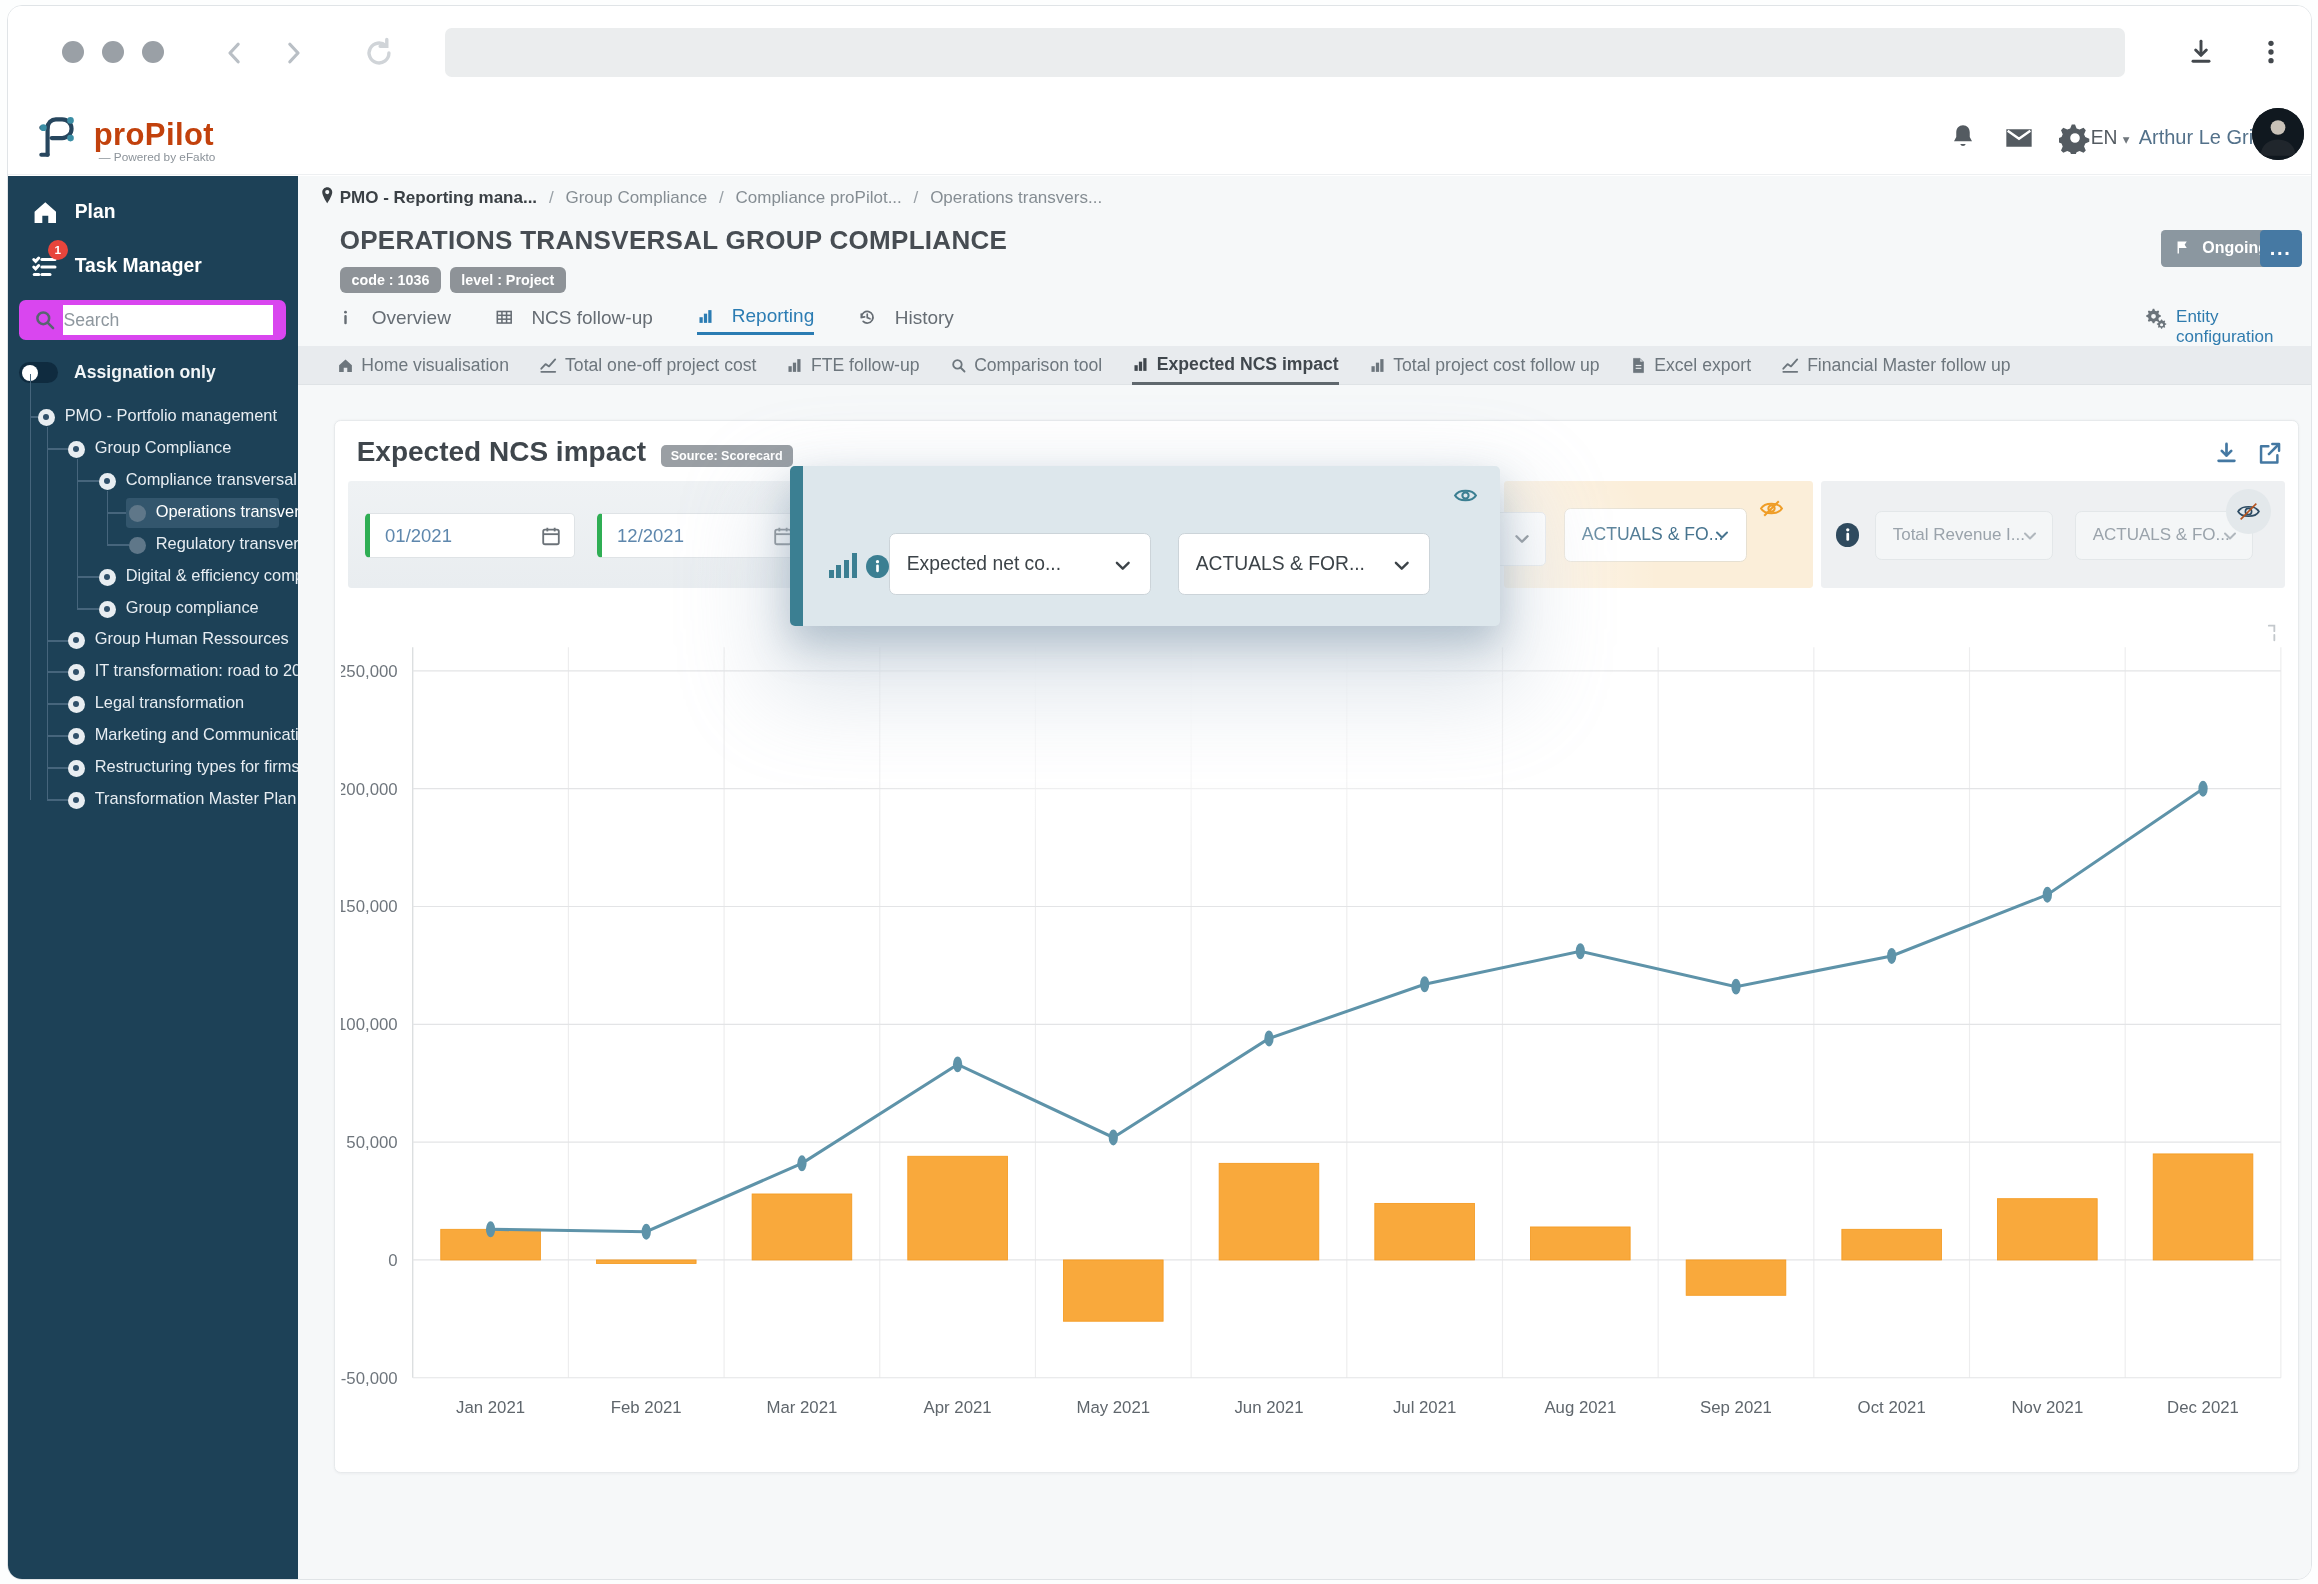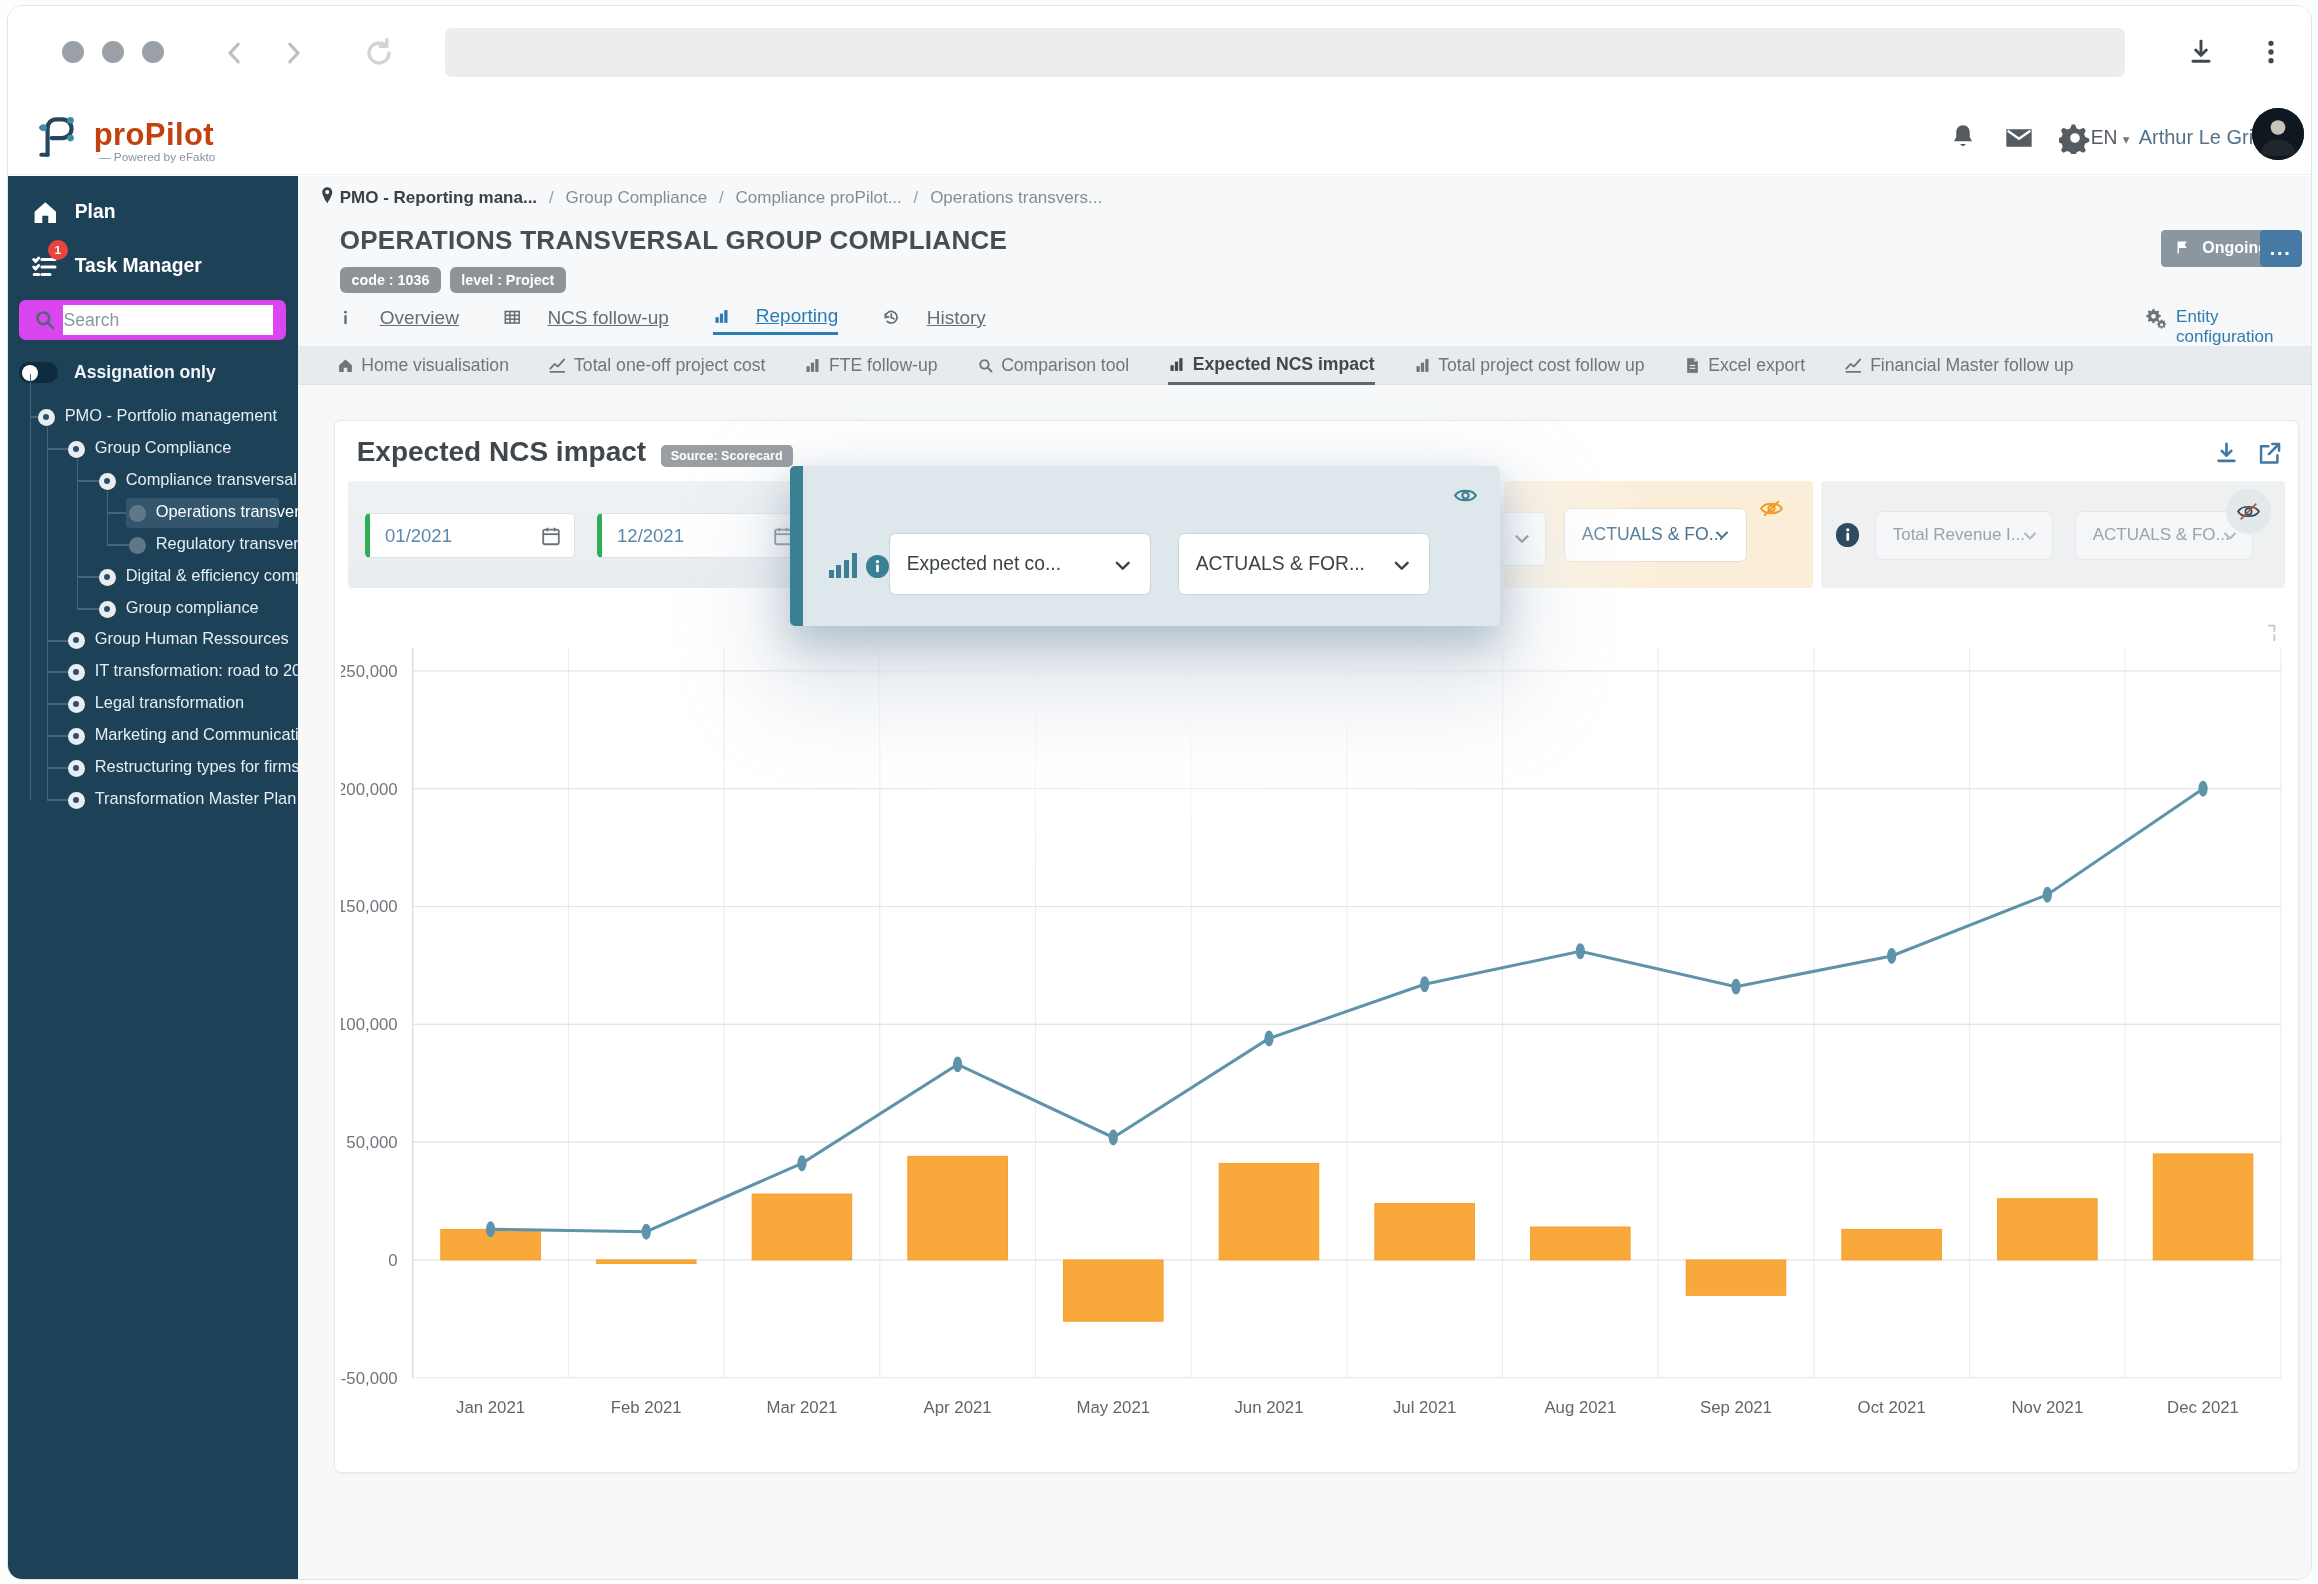--- a/index.html
+++ b/index.html
@@ -58,26 +58,26 @@
   .pin { position:absolute; left:20px; top:10px; color:#3a4045; }
   .ptitle { position:absolute; left:42px; top:49px; font-size:26px; font-weight:700; color:#474d53; letter-spacing:0.3px; }
   .pbadges { position:absolute; left:42px; top:91px; }
   .pbadge { display:inline-block; background:#8e9398; color:#fff; font-size:14.3px; font-weight:700; border-radius:5.9px;
             padding:5px 11.8px; margin-right:8.4px; }
   .status-btn { position:absolute; left:1863px; top:54px; height:37px; background:#8b97a0; border:0; border-radius:4.2px; color:#fff;
                 font-size:16px; font-weight:600; padding:0 13.4px; cursor:pointer; font-family:"Liberation Sans",sans-serif; }
   .more-btn { position:absolute; left:1962px; top:54px; width:42px; height:37px; background:#4679a3; border:0; border-radius:4.2px;
               color:#fff; font-size:20px; font-weight:700; letter-spacing:1.7px; cursor:pointer; line-height:17px; }
   .tabs { position:absolute; left:39px; top:124px; height:39px; display:flex; gap:44px; }
-  .tab { font-size:19px; color:#666d74; display:flex; align-items:center; gap:26px; cursor:pointer; height:35px;text-decoration:underline; }
+  .tab { font-size:19px; color:#666d74; display:flex; align-items:center; gap:18px; cursor:pointer; height:35px; }
   .tab.active { color:#2b7cb3; border-bottom:3.4px solid #2b7cb3; }
   .entity { position:absolute; left:1848px; top:131px; font-size:17px; color:#2f7bae; display:flex; gap:8.4px; cursor:pointer; }
   .entity .gico { color:#6b747b; }
   .subbar { position:absolute; left:0; top:170px; width:2015px; height:39px; background:#e8ebee; border-bottom:0.8px solid #dfe3e6; }
-  .subtabs { position:absolute; left:39px; top:0; height:39px; display:flex; gap:39px; }
+  .subtabs { position:absolute; left:39px; top:0; height:39px; display:flex; gap:30px; }
   .stab { font-size:17.6px; color:#6d767d; display:flex; align-items:center; gap:7.6px; cursor:pointer; height:39px; }
   .stab.active { color:#40474d; font-weight:600; border-bottom:3.4px solid #60686e; }
 
   
   .card { position:absolute; left:36px; top:244px; width:1965px; height:1053px; background:#fff; border:0.8px solid #e7eaec;
           border-radius:6.7px; box-shadow:0 0.8px 2.5px rgba(30,40,50,.05); }
   .card-title { position:absolute; left:22px; top:15px; font-size:28px; font-weight:600; color:#3f464c; }
   .src-badge { position:absolute; left:326px; top:23.5px; background:#9a9fa4; color:#fff; font-size:12.6px; font-weight:700;
                border-radius:5px; padding:4.2px 10px; }
   .card-acticon { position:absolute; top:18.5px; color:#4478a2; cursor:pointer; }

